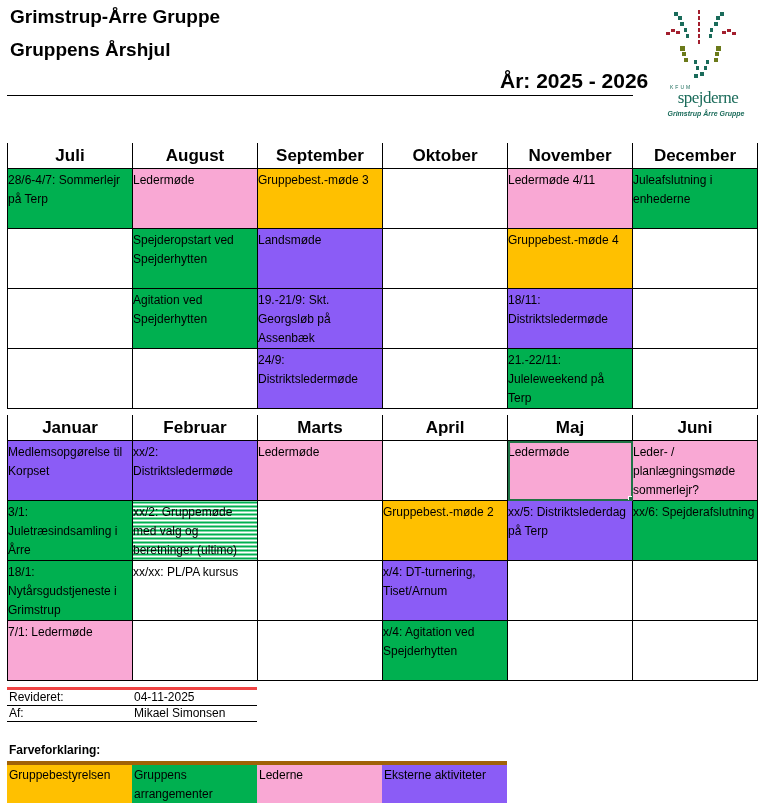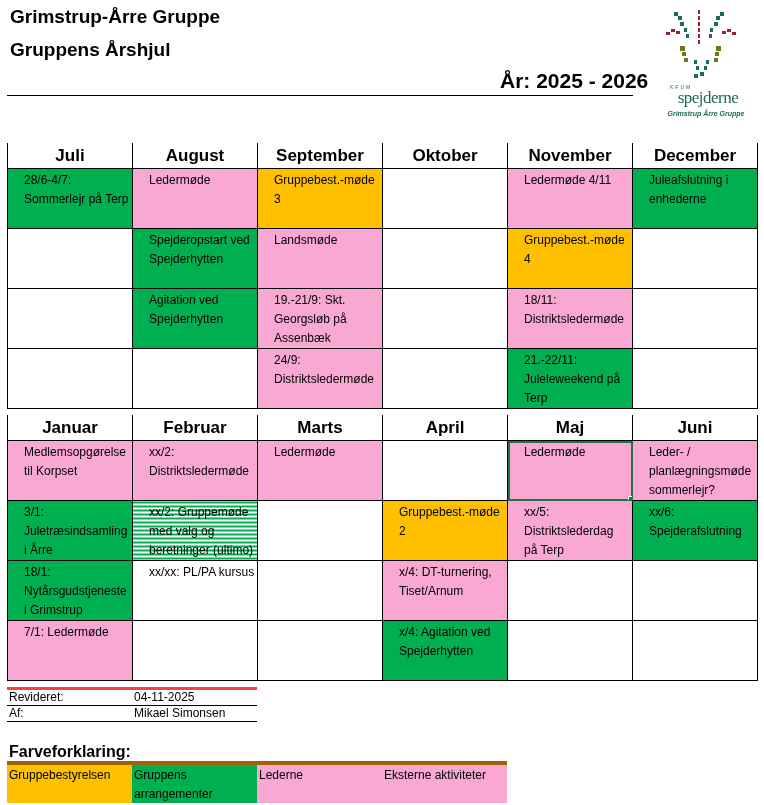--- a/index.html
+++ b/index.html
@@ -14,40 +14,40 @@
   #logo .brand { position: absolute; left: 3px; top: 82px; width: 90px; text-align: center;
                   font-size: 17px; color: #1a6b5a; font-family: Liberation Serif, serif; letter-spacing: -0.5px; }
   #logo .kfum { position: absolute; left: 10px; top: 78px; font-size: 5px; color: #1a6b5a; letter-spacing: 2px; }
   #logo .sub { position: absolute; left: 0; top: 104px; width: 92px; text-align: center;
                 font-size: 7px; color: #1a6b5a; font-weight: bold; font-style: italic; }
 
   table.cal { position: absolute; left: 7px; border-collapse: collapse; table-layout: fixed; }
   table.cal col { width: 125px; }
   table.cal th { height: 25px; font-size: 17px; font-weight: bold; text-align: center; padding: 0;
                  border-left: 1px solid #000; border-right: 1px solid #000; border-bottom: 1px solid #000; vertical-align: middle; }
-  table.cal td { height: 57px; border: 1px solid #000; vertical-align: top; padding: 2px 2px 0 16px;
+  table.cal td { height: 57px; border: 1px solid #000; vertical-align: top; padding: 2px 2px 0 0;
                  font-size: 12px; line-height: 19px; overflow: hidden; margin-left: 48px; }
   #top-table { top: 143px; }
   #bottom-table { top: 415px; }
   .c-board { background: #ffc000; }
   .c-leaders { background: #f9a8d4; }
   .c-group { background: #00b050; }
-  .c-external { background: #f9a8d4; }
+  .c-external { background: #8b5cf6; }
   .c-none { background: #ffffff; }
   .c-striped { background: repeating-linear-gradient(to bottom, #00b050 0px, #00b050 2px, #ffffff 2px, #ffffff 4px); }
   .selected { outline: 2px solid #217346; outline-offset: -2px; position: relative; }
   .selected::after { content: ""; position: absolute; right: -3px; bottom: -3px; width: 5px; height: 5px; background: #217346; border: 1px solid #fff; }
 
   #meta { position: absolute; left: 7px; top: 687px; border-collapse: collapse; font-size: 12px; }
   #meta td { padding: 0 2px; height: 15px; line-height: 15px; border-bottom: 1px solid #000; }
   #meta tr:first-child td { border-top: 3px solid #ef4444; }
   #meta td.lbl { width: 121px; }
   #meta td.val { width: 121px; }
 
-  #legend-title { position: absolute; left: 9px; top: 743px; font-size: 16px; font-weight: bold; }
+  #legend-title { position: absolute; left: 9px; top: 743px; font-size: 12px; font-weight: bold; }
   #legend { position: absolute; left: 7px; top: 761px; display: flex; border-top: 4px solid #a16207; }
   #legend .sw { width: 125px; height: 38px; font-size: 12px; line-height: 19px; padding: 1px 2px; box-sizing: border-box; }
 </style>
 </head>
 <body>
 
 <div id="t1" class="title">Grimstrup-Årre Gruppe</div>
 <div id="t2" class="title">Gruppens Årshjul</div>
 <div id="year">År: 2025 - 2026</div>
 <div id="rule"></div>

